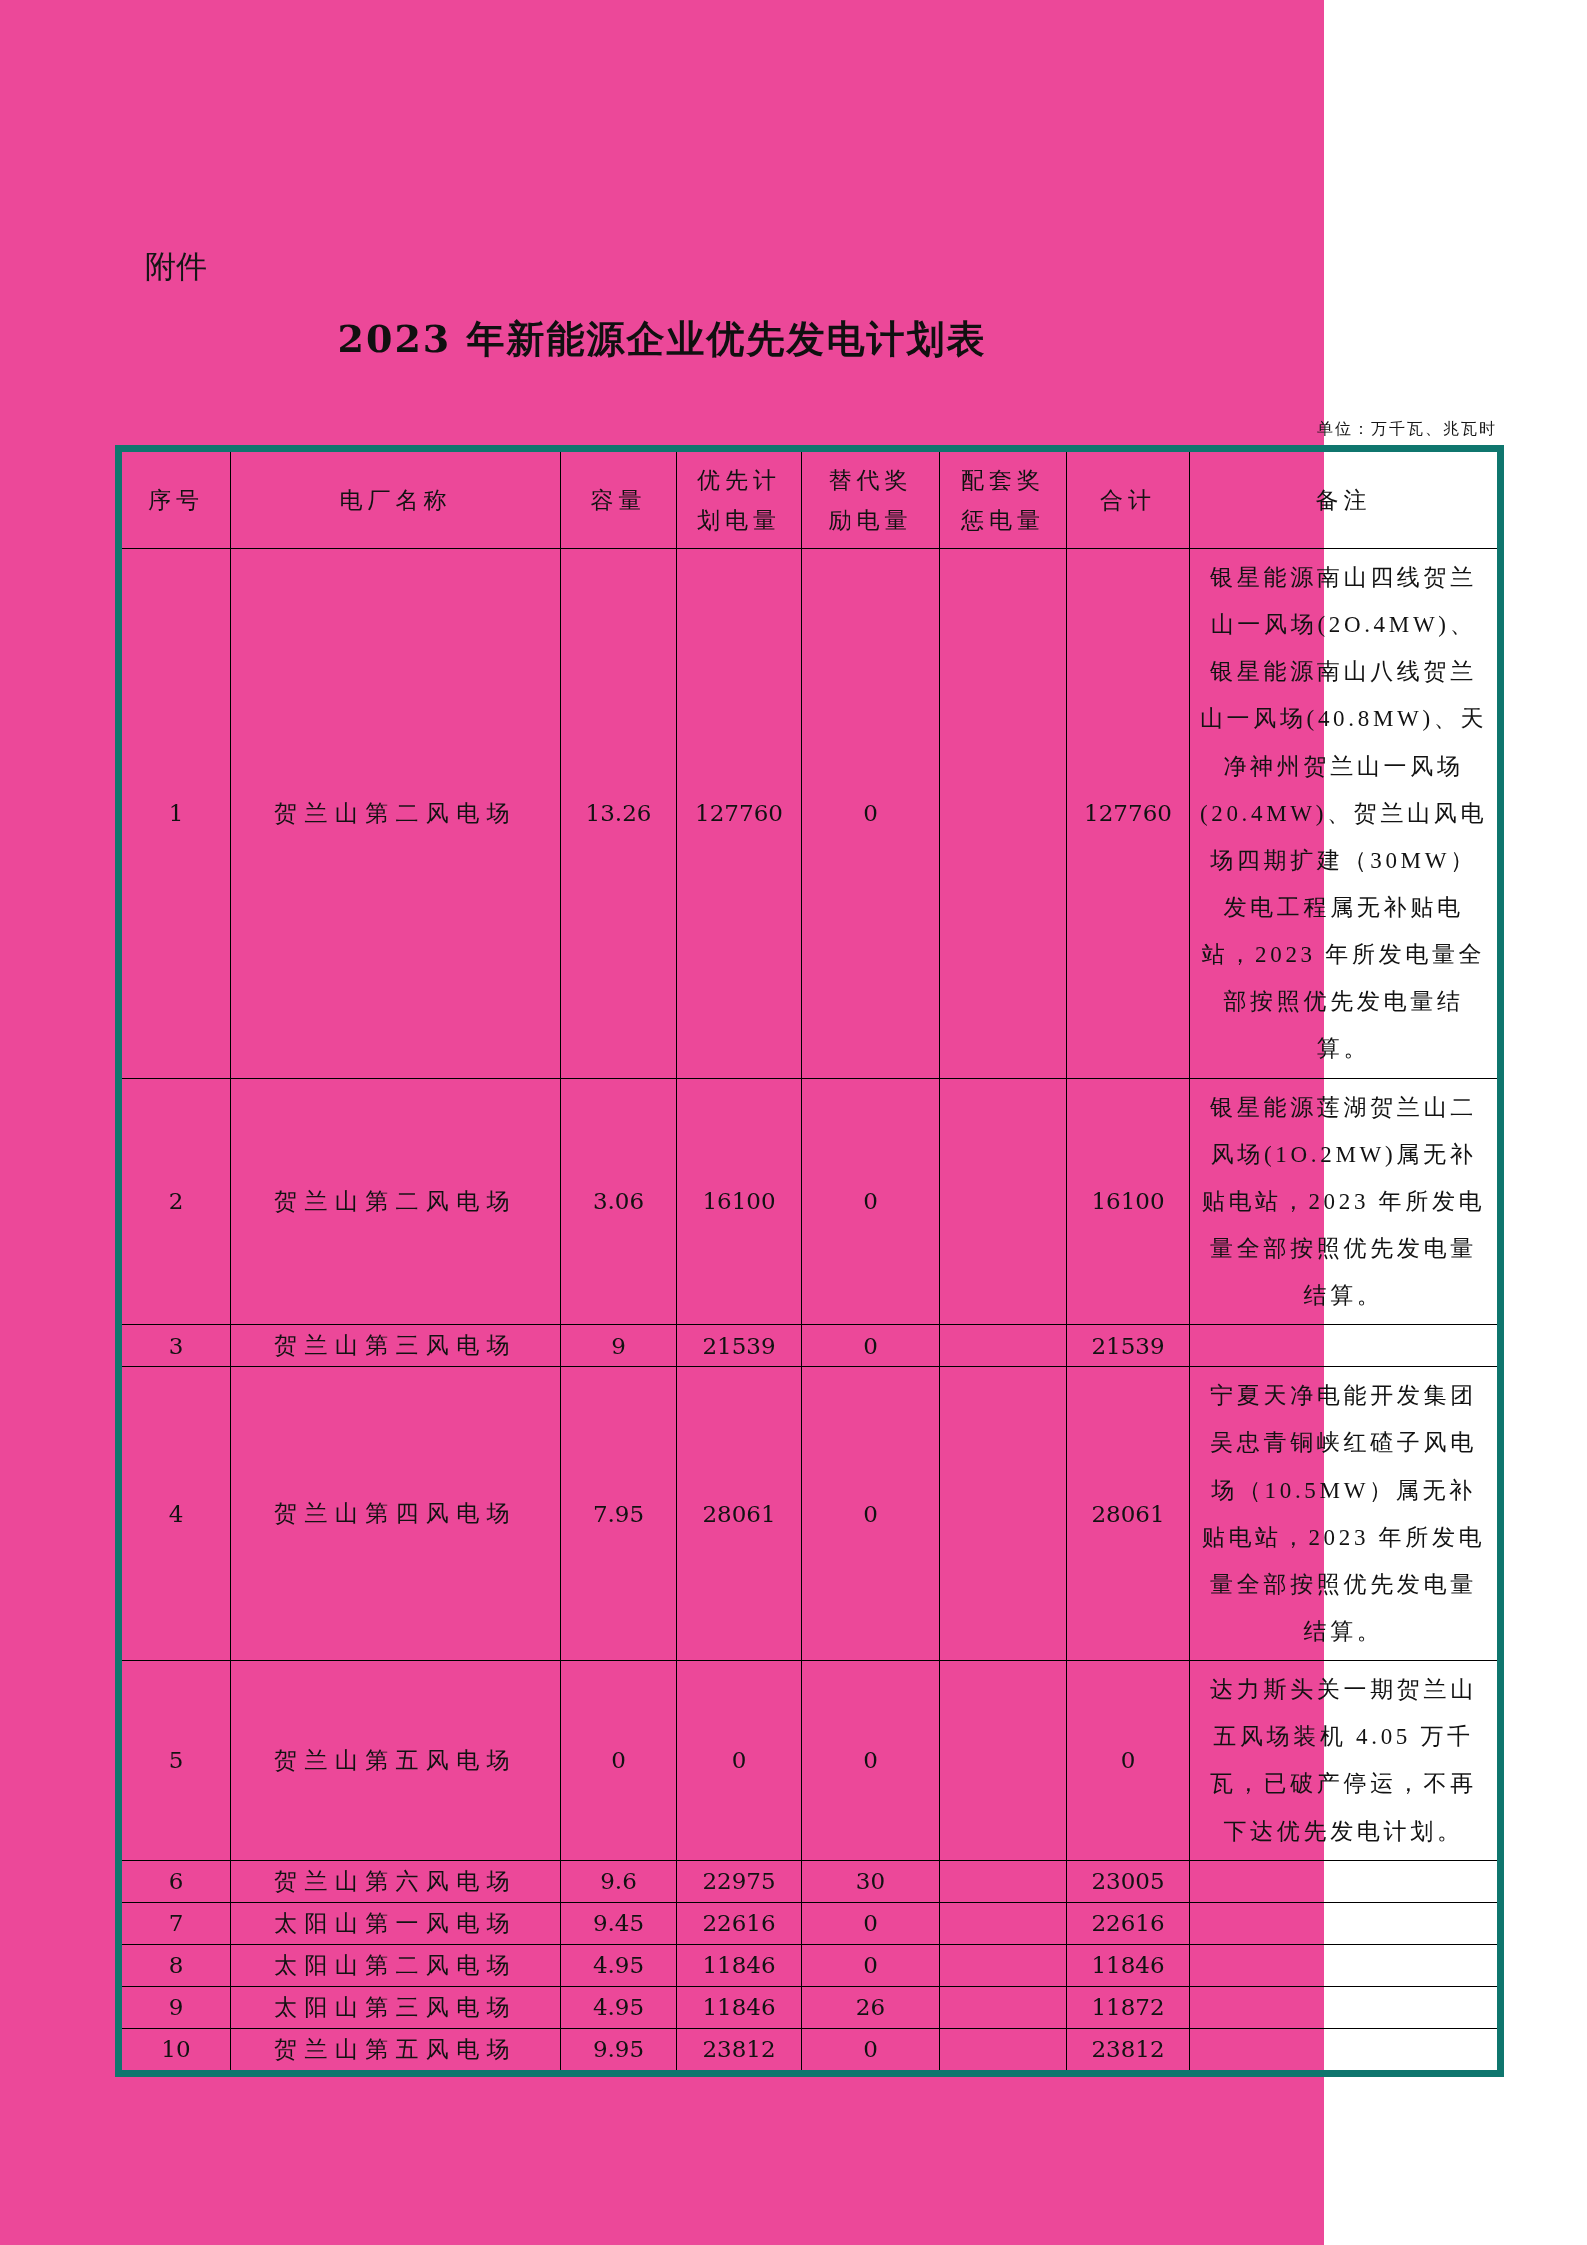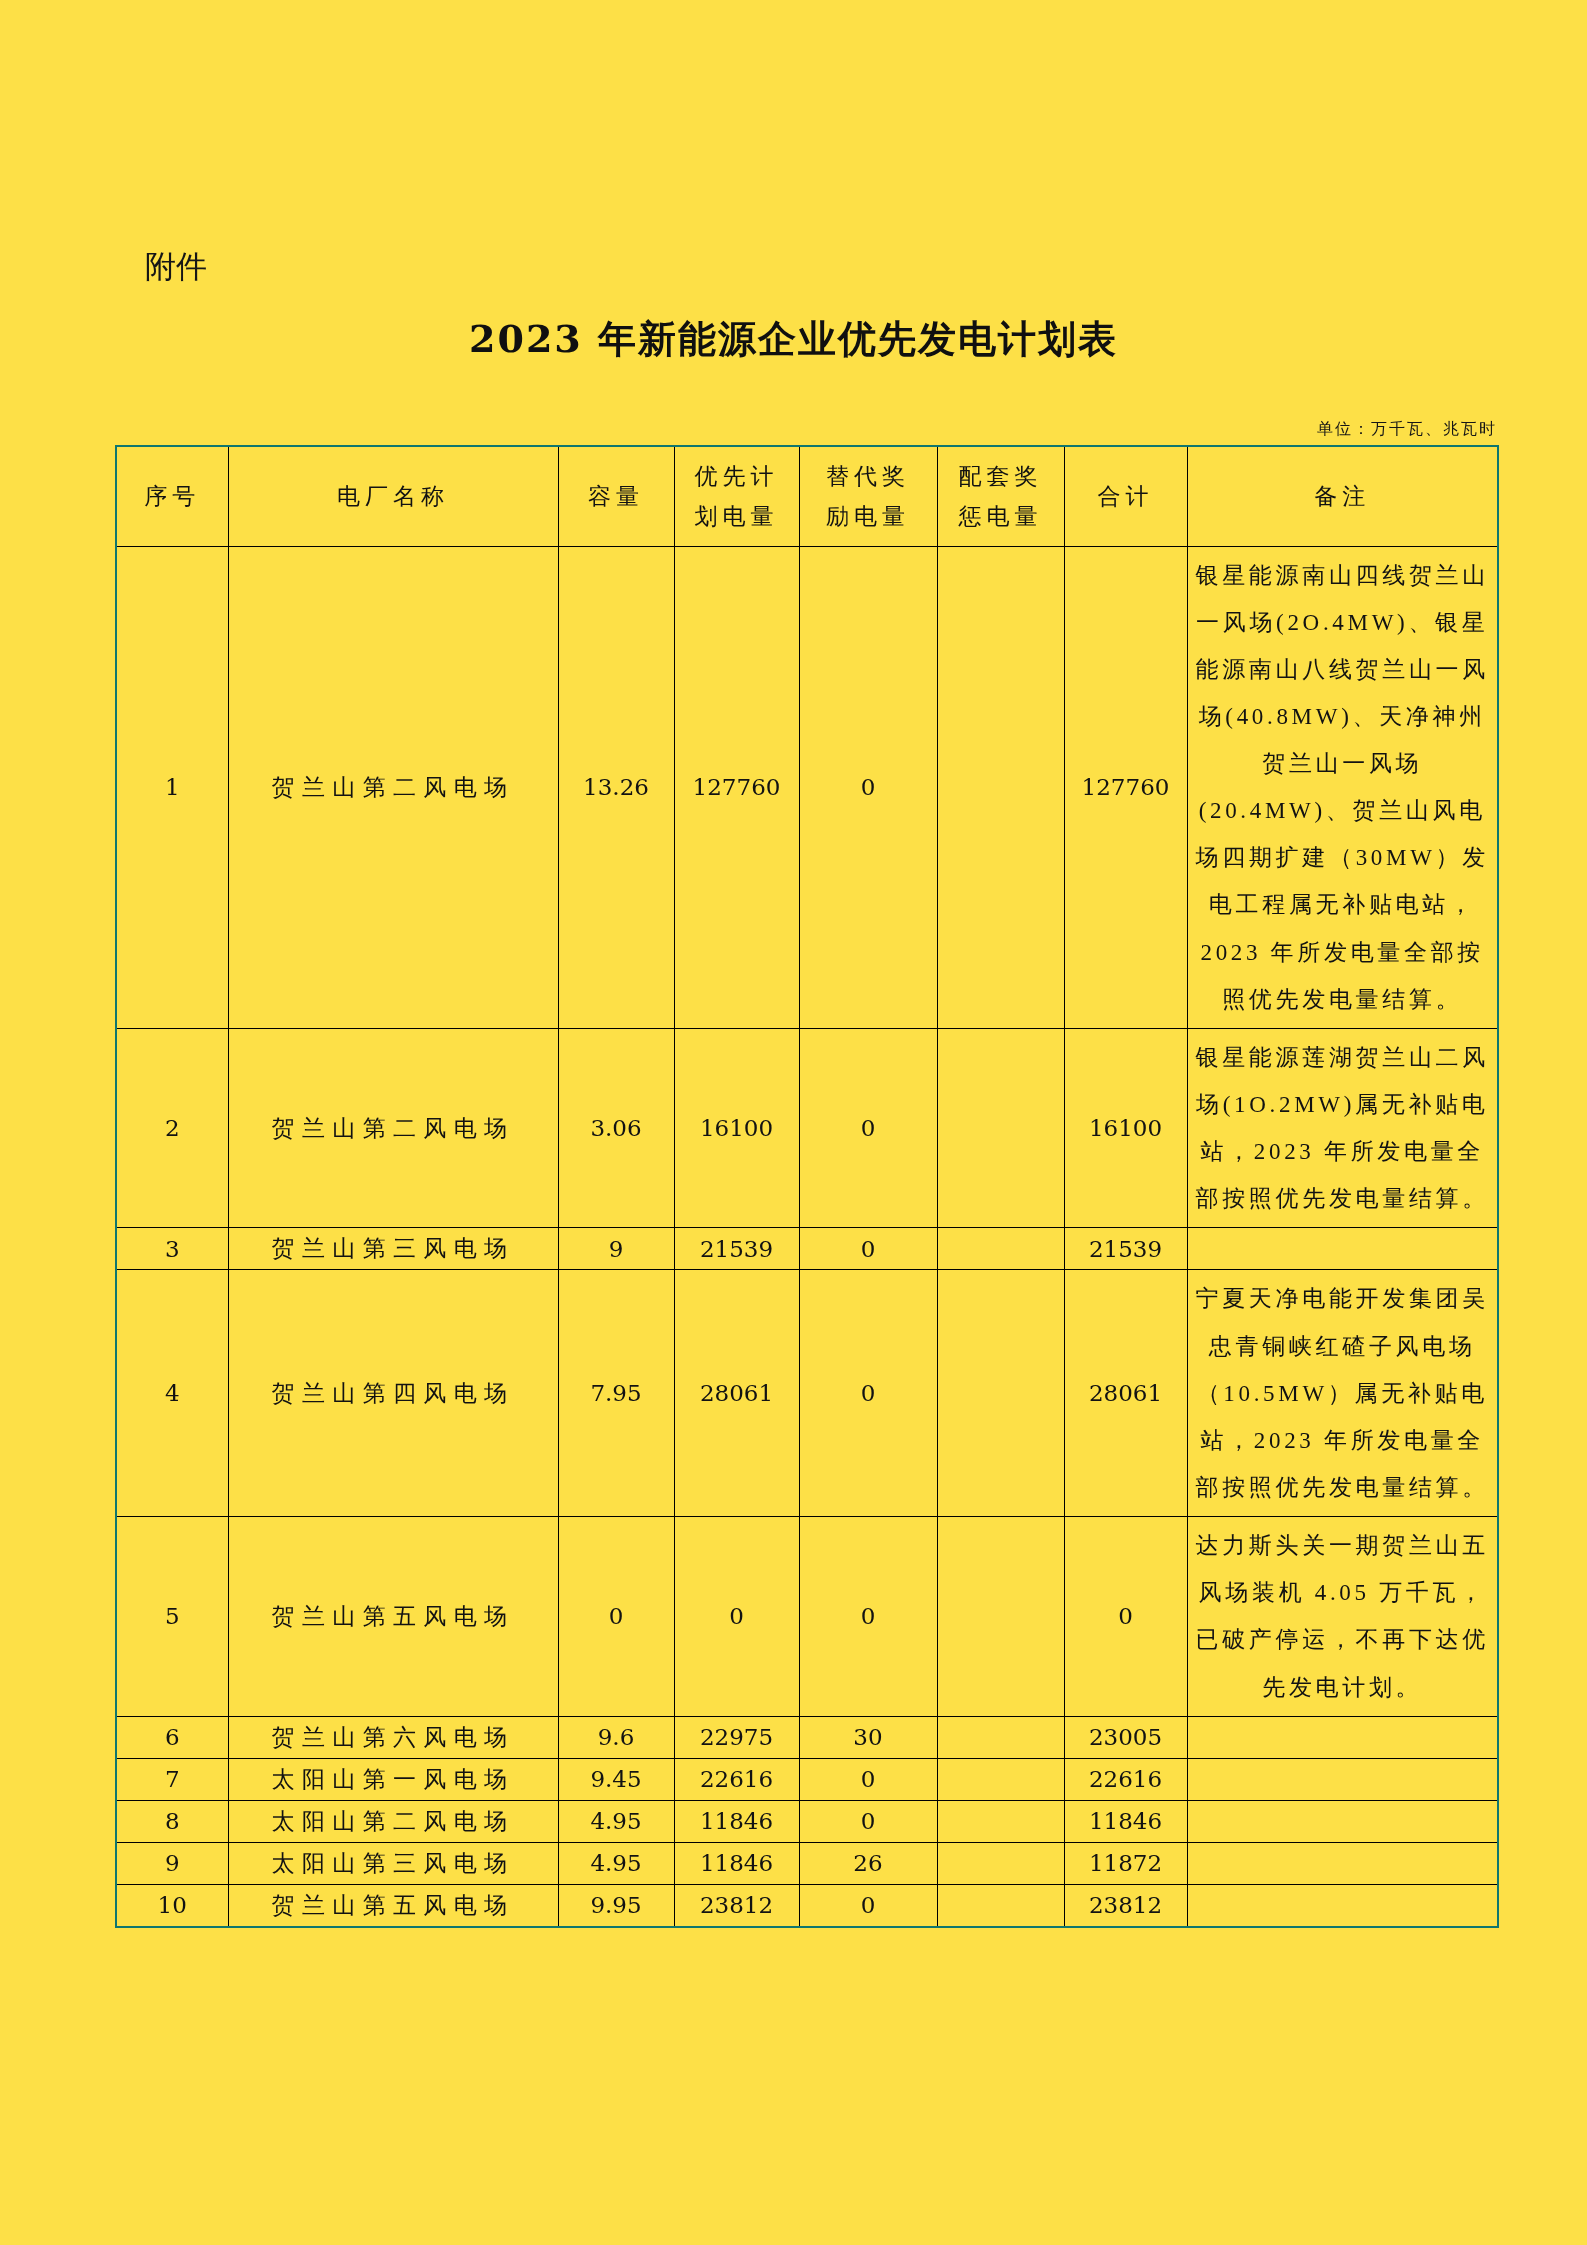--- a/index.html
+++ b/index.html
@@ -6,23 +6,23 @@
     margin: 0;
     padding: 0;
     background: #ffffff;
     width: 1587px;
     height: 2245px;
     color: #111111;
     font-family: "DejaVu Serif", "Liberation Serif", serif;
   }
   .sheet {
     position: relative;
-    width: 1587px;
+    width: 1324px;
     height: 2245px;
-    background: #fde047;
+    background: #ec4899;
     box-sizing: border-box;
     padding-top: 246px;
   }
   .attachment {
     margin-left: 145px;
     font-size: 31px;
     font-family: "Liberation Sans", "DejaVu Sans", sans-serif;
     color: #161616;
   }
   .title {
@@ -40,21 +40,21 @@
     text-align: right;
     font-size: 16px;
     letter-spacing: 2px;
     color: #161616;
   }
   table.plan {
     margin-left: 115px;
     width: 1382px;
     border-collapse: collapse;
     table-layout: fixed;
-    border: 2px solid #0f766e;
+    border: 7px solid #0f766e;
   }
   table.plan th, table.plan td {
     border: 1.5px solid #000;
     font-size: 23px;
     font-weight: normal;
     text-align: center;
     vertical-align: middle;
     padding: 5px 8px;
     box-sizing: border-box;
     overflow: hidden;

